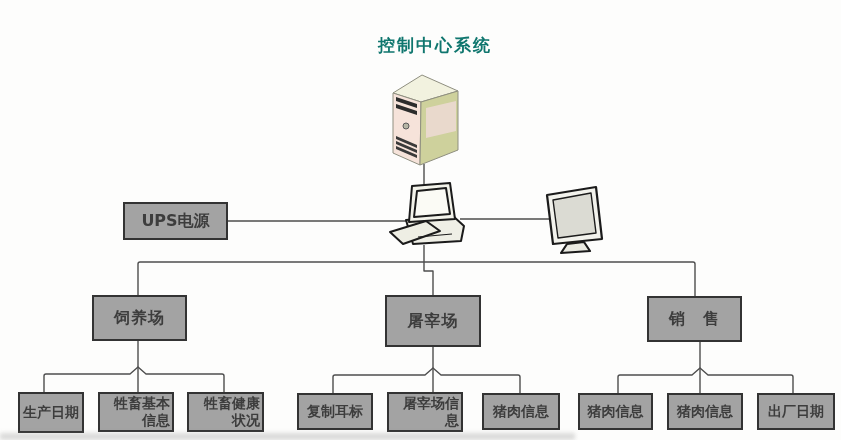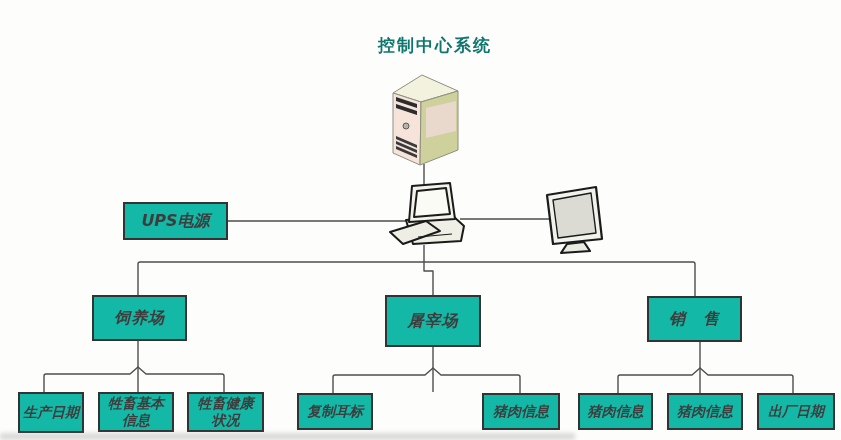--- a/index.html
+++ b/index.html
@@ -6,23 +6,23 @@
   .stage{
     position:relative;width:841px;height:440px;background:#fdfdfc;
     font-family:"DejaVu Sans","Liberation Sans",sans-serif;overflow:hidden;
   }
   .wires{position:absolute;left:0;top:0;width:841px;height:440px;}
   .title{
     position:absolute;left:350px;top:34px;width:170px;text-align:center;
     font-size:17px;font-weight:bold;color:#0f766e;letter-spacing:2px;
   }
   .node{
-    position:absolute;box-sizing:border-box;background:#14b8a6;border:2px solid #333333;
-    display:flex;align-items:center;justify-content:center;text-align:center;
-    color:#3d3d3d;font-weight:bold;font-style:italic;
+    position:absolute;box-sizing:border-box;background:#a3a3a3;border:2px solid #333333;
+    display:flex;align-items:center;justify-content:center;text-align:right;
+    color:#3d3d3d;font-weight:bold;
   }
   .node .lbl{word-break:break-all;line-height:1.22;padding:0 2px;}
   .branch{font-size:16px;letter-spacing:1px;}
   .child{font-size:14px;}
   .ups{font-size:16px;}
   .scan-shadow{
     position:absolute;left:0;top:433px;width:575px;height:7px;
     background:rgba(130,130,130,0.28);filter:blur(2px);
   }
 </style>
@@ -97,20 +97,23 @@
   <div class="node child" style="left:98px;top:392px;width:76px;height:40px">
     <span class="lbl">牲畜基本信息</span>
   </div>
   <div class="node child" style="left:187px;top:392px;width:77px;height:40px">
     <span class="lbl">牲畜健康状况</span>
   </div>
 
   <div class="node child" style="left:297px;top:393px;width:76px;height:37px">
     <span class="lbl">复制耳标</span>
   </div>
+  <div class="node child" style="left:387px;top:392px;width:76px;height:40px">
+    <span class="lbl">屠宰场信息</span>
+  </div>
   <div class="node child" style="left:482px;top:393px;width:78px;height:37px">
     <span class="lbl">猪肉信息</span>
   </div>
 
   <div class="node child" style="left:578px;top:393px;width:75px;height:37px">
     <span class="lbl">猪肉信息</span>
   </div>
   <div class="node child" style="left:667px;top:393px;width:76px;height:37px">
     <span class="lbl">猪肉信息</span>
   </div>

